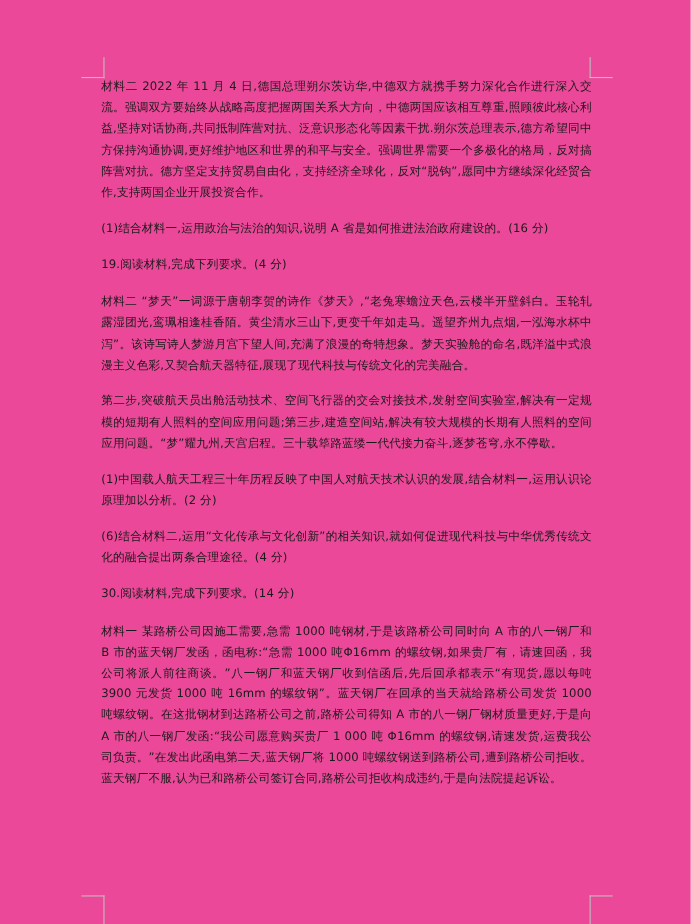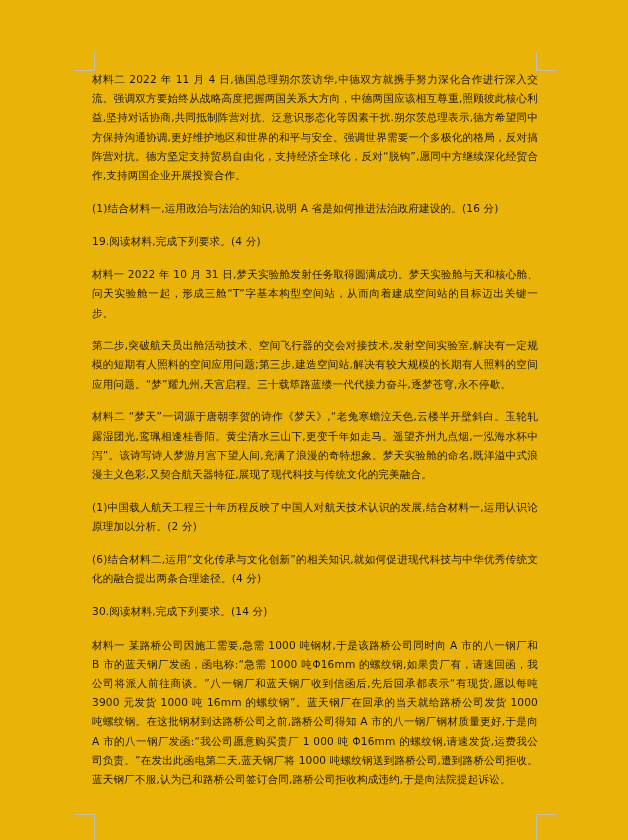--- a/index.html
+++ b/index.html
@@ -12,21 +12,21 @@
       height: 840px;
       position: relative;
       overflow: hidden;
       font-family: "DejaVu Sans", "Liberation Sans", sans-serif;
       color: #1a1a1a;
     }
     .page {
       position: absolute;
       left: 0; top: 0;
       width: 628px; height: 840px;
-      background: #eab308;
+      background: #ec4899;
     }
     .corner {
       position: absolute;
       width: 20px;
       height: 20px;
       border-color: #bdbdbd;
       border-style: solid;
       border-width: 0;
     }
     .corner.tl { left: 74px; top: 52px; border-right-width: 1px; border-bottom-width: 1px; width: 20px; height: 18px; left: 74px; }
@@ -55,22 +55,21 @@
 <div class="page">
   <div class="corner tl"></div>
   <div class="corner tr"></div>
   <div class="corner bl"></div>
   <div class="corner br"></div>
 
   <div class="content">
     <p class="para">材料二 2022 年 11 月 4 日,德国总理朔尔茨访华,中德双方就携手努力深化合作进行深入交流。强调双方要始终从战略高度把握两国关系大方向，中德两国应该相互尊重,照顾彼此核心利益,坚持对话协商,共同抵制阵营对抗、泛意识形态化等因素干扰.朔尔茨总理表示,德方希望同中方保持沟通协调,更好维护地区和世界的和平与安全。强调世界需要一个多极化的格局，反对搞阵营对抗。德方坚定支持贸易自由化，支持经济全球化，反对“脱钩”,愿同中方继续深化经贸合作,支持两国企业开展投资合作。</p>
     <p class="para q">(1)结合材料一,运用政治与法治的知识,说明 A 省是如何推进法治政府建设的。(16 分)</p>
     <p class="para q">19.阅读材料,完成下列要求。(4  分)</p>
-    <p class="para">材料一 2022 年 10 月 31 日,梦天实验舱发射任务取得圆满成功。梦天实验舱与天和核心舱、问天实验舱一起，形成三舱“T”字基本构型空间站，从而向着建成空间站的目标迈出关键一步。</p>
+    <p class="para">材料二 “梦天”一词源于唐朝李贺的诗作《梦天》,“老兔寒蟾泣天色,云楼半开壁斜白。玉轮轧露湿团光,鸾珮相逢桂香陌。黄尘清水三山下,更变千年如走马。遥望齐州九点烟,一泓海水杯中泻”。该诗写诗人梦游月宫下望人间,充满了浪漫的奇特想象。梦天实验舱的命名,既洋溢中式浪漫主义色彩,又契合航天器特征,展现了现代科技与传统文化的完美融合。</p>
     <p class="para">第二步,突破航天员出舱活动技术、空间飞行器的交会对接技术,发射空间实验室,解决有一定规模的短期有人照料的空间应用问题;第三步,建造空间站,解决有较大规模的长期有人照料的空间应用问题。“梦”耀九州,天宫启程。三十载筚路蓝缕一代代接力奋斗,逐梦苍穹,永不停歇。</p>
-    <p class="para">材料二 “梦天”一词源于唐朝李贺的诗作《梦天》,“老兔寒蟾泣天色,云楼半开壁斜白。玉轮轧露湿团光,鸾珮相逢桂香陌。黄尘清水三山下,更变千年如走马。遥望齐州九点烟,一泓海水杯中泻”。该诗写诗人梦游月宫下望人间,充满了浪漫的奇特想象。梦天实验舱的命名,既洋溢中式浪漫主义色彩,又契合航天器特征,展现了现代科技与传统文化的完美融合。</p>
     <p class="para q">(1)中国载人航天工程三十年历程反映了中国人对航天技术认识的发展,结合材料一,运用认识论原理加以分析。(2 分)</p>
     <p class="para q">(6)结合材料二,运用“文化传承与文化创新”的相关知识,就如何促进现代科技与中华优秀传统文化的融合提出两条合理途径。(4 分)</p>
     <p class="para q">30.阅读材料,完成下列要求。(14  分)</p>
     <p class="para">材料一 某路桥公司因施工需要,急需 1000 吨钢材,于是该路桥公司同时向 A 市的八一钢厂和 B 市的蓝天钢厂发函，函电称:“急需 1000 吨Φ16mm 的螺纹钢,如果贵厂有，请速回函，我公司将派人前往商谈。”八一钢厂和蓝天钢厂收到信函后,先后回承都表示“有现货,愿以每吨 3900 元发货 1000  吨  16mm 的螺纹钢”。蓝天钢厂在回承的当天就给路桥公司发货 1000  吨螺纹钢。在这批钢材到达路桥公司之前,路桥公司得知 A 市的八一钢厂钢材质量更好,于是向  A 市的八一钢厂发函:“我公司愿意购买贵厂 1 000  吨  Φ16mm  的螺纹钢,请速发货,运费我公司负责。”在发出此函电第二天,蓝天钢厂将 1000 吨螺纹钢送到路桥公司,遭到路桥公司拒收。蓝天钢厂不服,认为已和路桥公司签订合同,路桥公司拒收构成违约,于是向法院提起诉讼。</p>
 
   </div>
 </div>
 
 </body></html>

